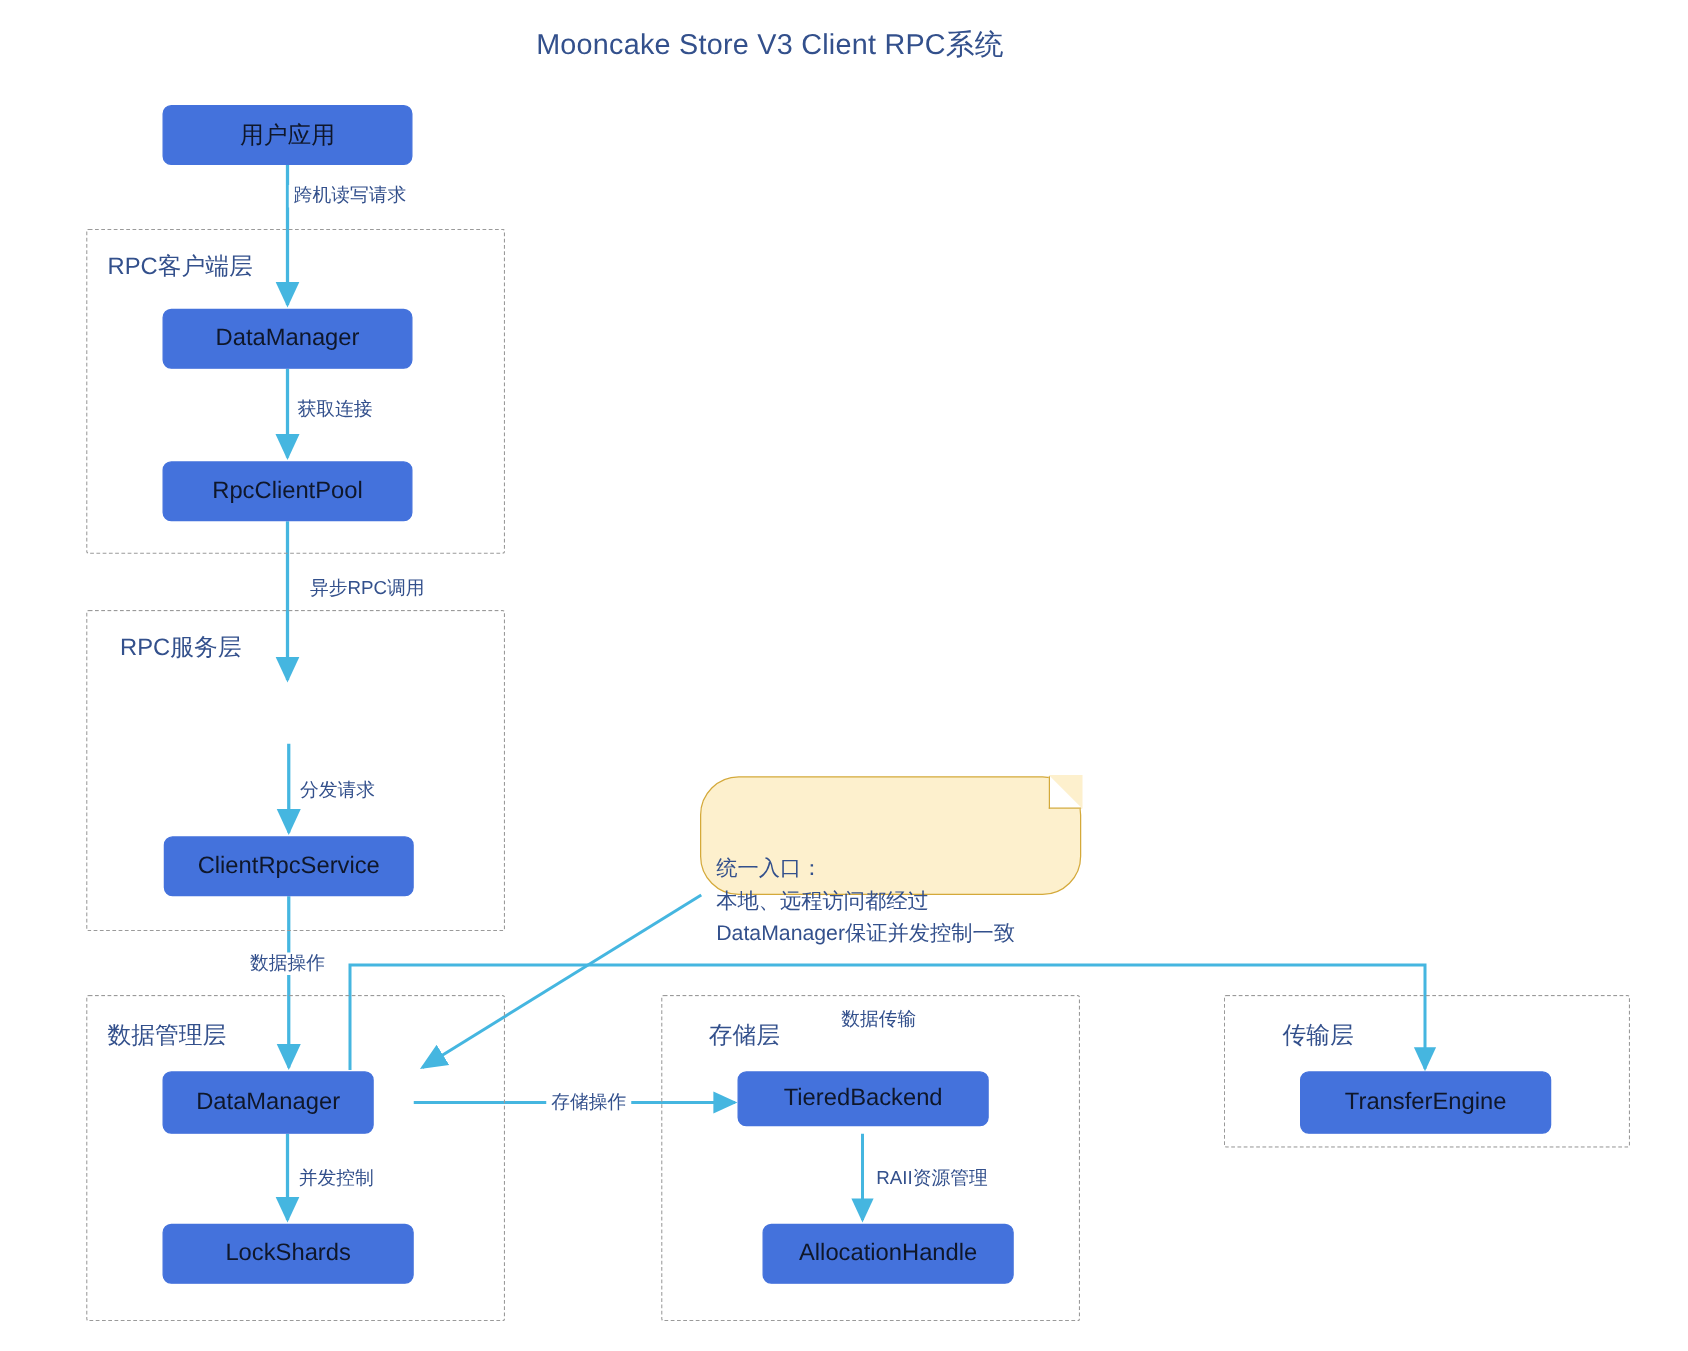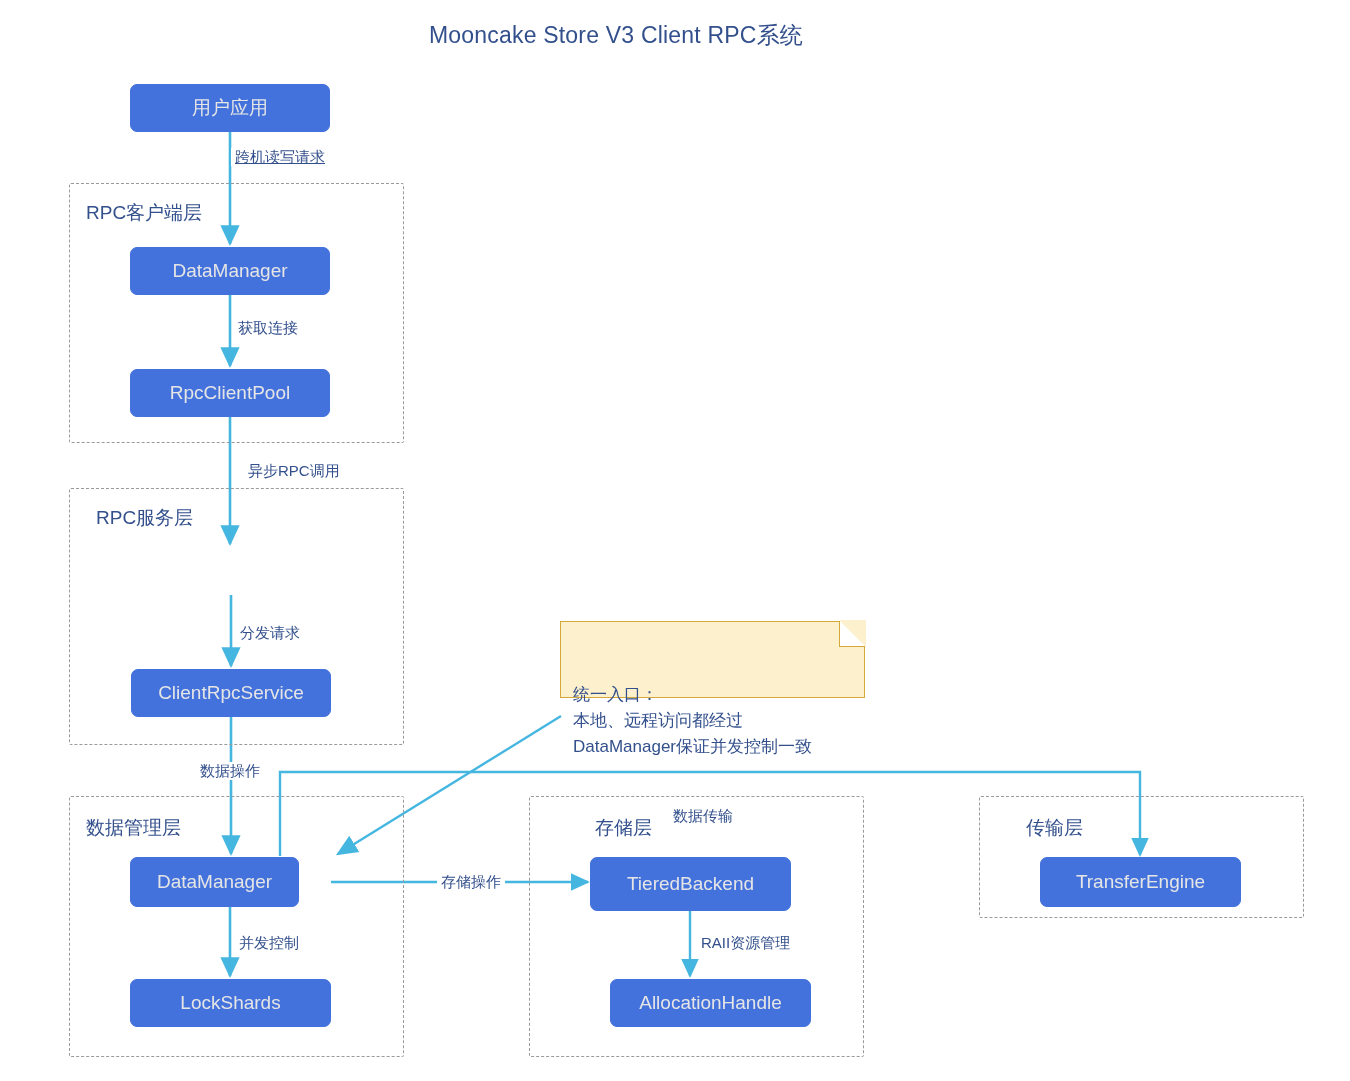--- a/index.html
+++ b/index.html
@@ -45,21 +45,21 @@
     position: absolute;
     font-size: 19px;
     color: #33508c;
     white-space: nowrap;
   }
   .node {
     position: absolute;
     background: #4472dc;
     border: 1px solid #4472dc;
     border-radius: 7px;
-    color: #e5e5e5;
+    color: #0f172a;
     display: flex;
     align-items: center;
     justify-content: center;
     font-size: 19px;
     box-sizing: border-box;
     white-space: nowrap;
   }
   .edge-label {
     position: absolute;
     font-size: 15px;
@@ -143,21 +143,21 @@
   <div class="cluster" style="left:69px; top:183px; width:333px; height:258px;"></div>
   <div class="cluster-label" style="left:86px; top:200px;">RPC客户端层</div>
 
   <div class="cluster" style="left:69px; top:488px; width:333px; height:255px;"></div>
   <div class="cluster-label" style="left:96px; top:505px;">RPC服务层</div>
 
   <div class="cluster" style="left:69px; top:796px; width:333px; height:259px;"></div>
   <div class="cluster-label" style="left:86px; top:815px;">数据管理层</div>
 
   <div class="cluster" style="left:529px; top:796px; width:333px; height:259px;"></div>
-  <div class="cluster-label" style="left:567px; top:815px;margin-left:28px;">存储层</div>
+  <div class="cluster-label" style="left:567px; top:815px;">存储层</div>
 
   <div class="cluster" style="left:979px; top:796px; width:323px; height:120px;"></div>
   <div class="cluster-label" style="left:1026px; top:815px;">传输层</div>
 
   <div class="node" style="left:130px; top:84px; width:200px; height:48px;">
     <span>用户应用</span>
   </div>
 
   <div class="node" style="left:130px; top:247px; width:200px; height:48px;">
     <span>DataManager</span>
@@ -173,42 +173,42 @@
   </div>
 
   <div class="node" style="left:130px; top:857px; width:169px; height:50px;">
     <span>DataManager</span>
   </div>
 
   <div class="node" style="left:130px; top:979px; width:201px; height:48px;">
     <span>LockShards</span>
   </div>
 
-  <div class="node" style="left:590px; top:857px; width:201px; height:54px;">
+  <div class="node" style="left:590px; top:857px; width:201px; height:44px;">
     <span>TieredBackend</span>
   </div>
 
   <div class="node" style="left:610px; top:979px; width:201px; height:48px;">
     <span>AllocationHandle</span>
   </div>
 
   <div class="node" style="left:1040px; top:857px; width:201px; height:50px;">
     <span>TransferEngine</span>
   </div>
 
-  <div class="edge-label" style="left:231px; top:148px;text-decoration:underline;">跨机读写请求</div>
+  <div class="edge-label" style="left:231px; top:148px;">跨机读写请求</div>
   <div class="edge-label" style="left:234px; top:319px;">获取连接</div>
   <div class="edge-label" style="left:244px; top:462px;">异步RPC调用</div>
   <div class="edge-label" style="left:236px; top:624px;">分发请求</div>
   <div class="edge-label" style="left:196px; top:762px;">数据操作</div>
   <div class="edge-label" style="left:235px; top:934px;">并发控制</div>
   <div class="edge-label" style="left:437px; top:873px;">存储操作</div>
   <div class="edge-label" style="left:697px; top:934px;">RAII资源管理</div>
   <div class="edge-label" style="left:669px; top:763px;margin-top:44px;">数据传输</div>
 
-  <div class="note" style="left:560px; top:621px; width:305px; height:77px;">
+  <div class="note" style="left:560px; top:621px; width:305px; height:95px;border-radius:31px;">
     <span class="note-fold"></span>
     <span>统一入口：
 本地、远程访问都经过
 DataManager保证并发控制一致</span>
   </div>
 
 </div>
 
 </body></html>

